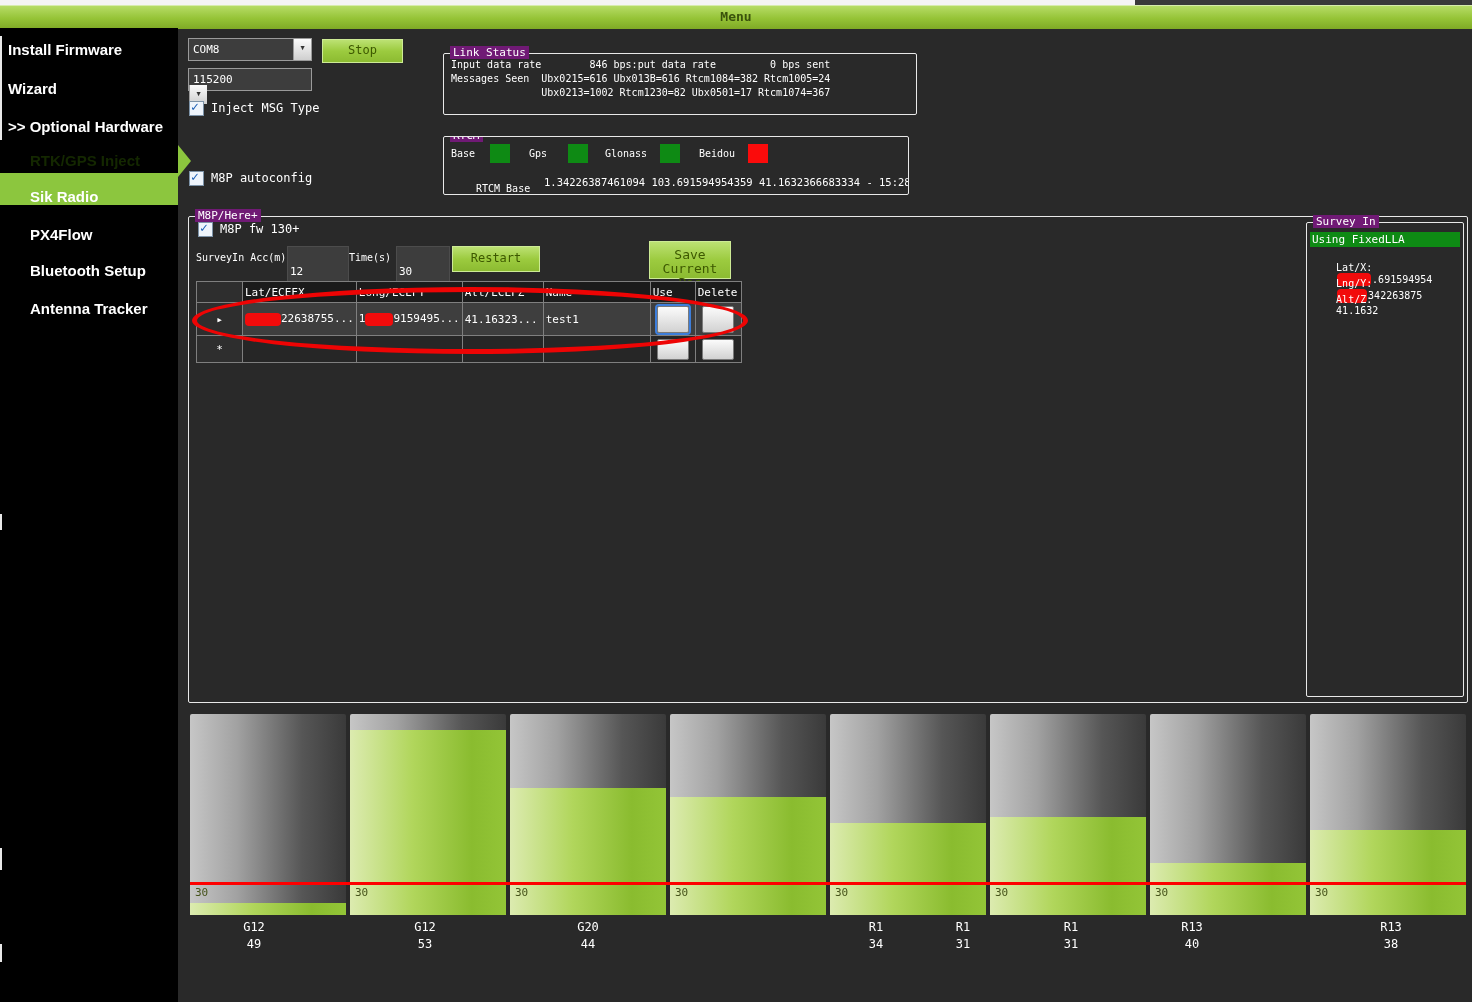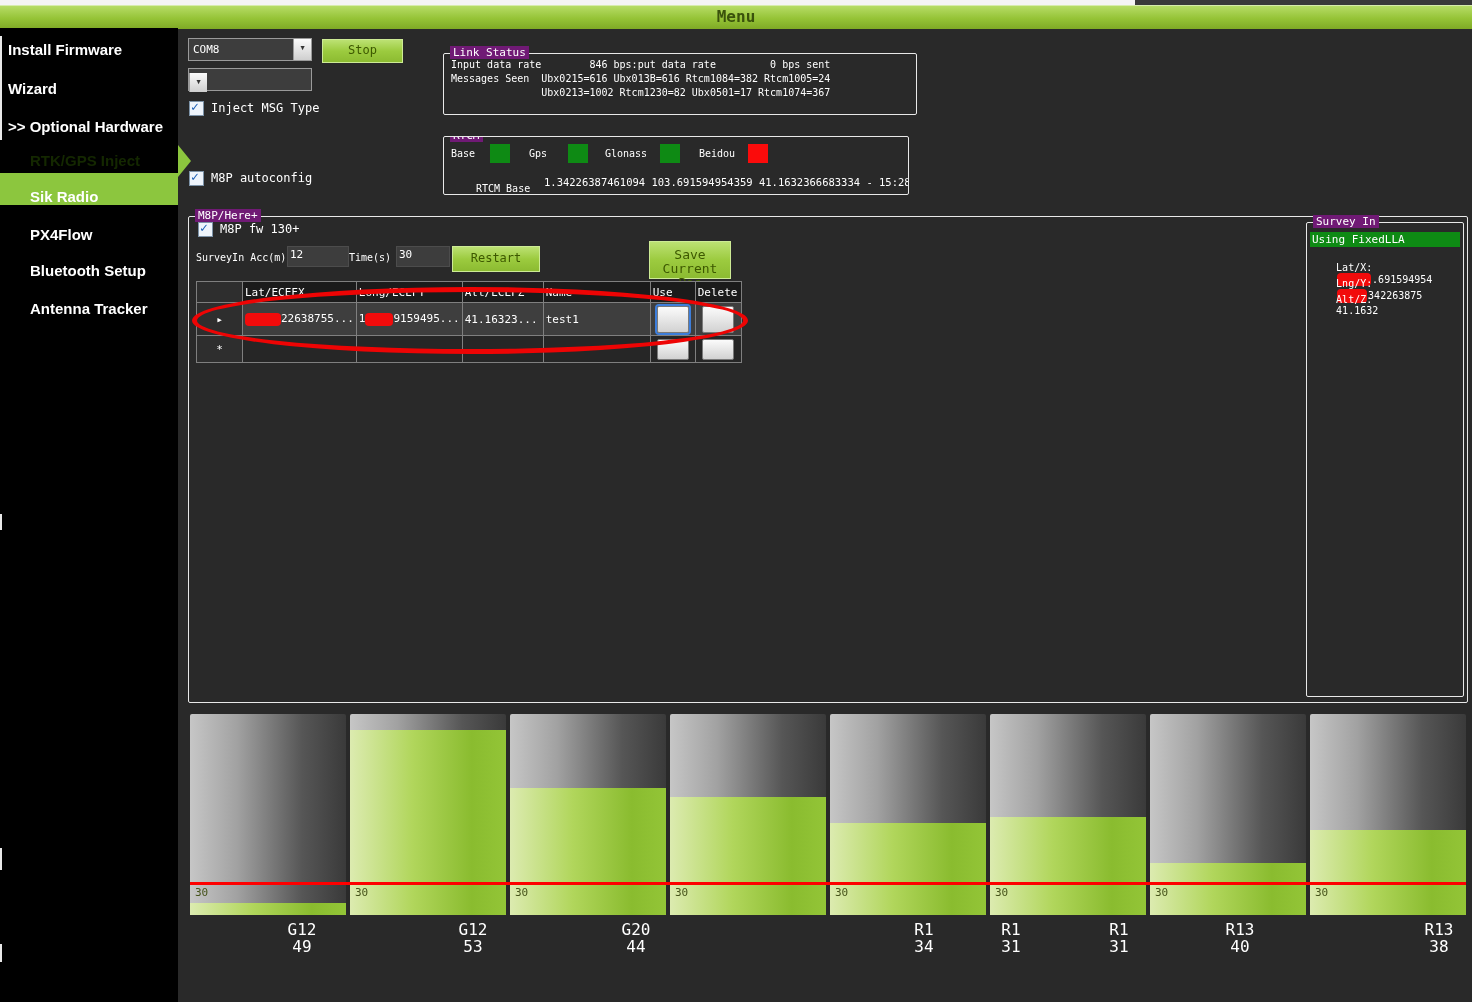--- a/index.html
+++ b/index.html
@@ -4,53 +4,53 @@
 <style>
   html,body{margin:0;padding:0;background:#111;}
   #screen{position:relative;width:1472px;height:1002px;background:#292929;overflow:hidden;
           font-family:"DejaVu Sans Mono",monospace;}
   
   #top-strip{position:absolute;left:0;top:0;width:1135px;height:5px;background:#f4f4f4;}
   #top-strip-dark{position:absolute;left:1135px;top:0;width:337px;height:5px;background:#3a3a3a;}
   #menu-bar{position:absolute;left:0;top:5px;width:1472px;height:23px;
             background:linear-gradient(180deg,#b6dc66 0%,#95c336 55%,#7fa926 100%);
             border-top:1px solid #d7ecad;}
-  #menu-bar span{display:block;text-align:center;line-height:22px;font-size:16px;color:#3a520c;font-weight:bold;}
+  #menu-bar span{display:block;text-align:center;line-height:22px;font-size:13px;color:#3a520c;font-weight:bold;}
   
   #sidebar{position:absolute;left:0;top:28px;width:178px;height:974px;background:#000;}
   .side-item{position:absolute;left:8px;color:#fff;font-family:"Liberation Sans",sans-serif;
              font-weight:bold;font-size:15px;white-space:nowrap;cursor:pointer;}
   .side-item.sub{left:30px;}
   .side-item.selected{color:#142800;}
   #selected-band{position:absolute;left:0;top:145px;width:178px;height:32px;background:#8cc63e;}
   #selected-arrow{position:absolute;left:178px;top:145px;width:0;height:0;
                   border-top:16px solid transparent;border-bottom:16px solid transparent;
                   border-left:13px solid #8cc63e;}
   .edge-sliver{position:absolute;left:0;width:2px;background:#e8e8e8;}
   
   .dropdown{position:absolute;width:122px;height:21px;background:#3d3d3d;border:1px solid #9a9a9a;display:flex;}
-  .dd-text{flex:1;color:#fff;font-size:11px;padding:4px 0 0 4px;overflow:hidden;}
+  .dd-text{flex:1;color:#fff;font-size:11px;padding:4px 0 12px 4px;overflow:hidden;}
   .dd-btn{width:17px;background:linear-gradient(180deg,#fbfbfb,#cfcfcf);border-left:1px solid #9a9a9a;
           color:#333;font-size:7px;text-align:center;line-height:19px;cursor:pointer;}
   
   .gbtn{position:absolute;background:linear-gradient(180deg,#bce173 0%,#9ccb3f 50%,#8cbb31 100%);
         border:1px solid #cdeb95;color:#3d5800;font-size:12px;text-align:center;cursor:pointer;}
   
   .check-row{position:absolute;display:flex;align-items:flex-start;}
   .checkbox{width:13px;height:13px;background:#eef4fb;border:1px solid #7d93a8;position:relative;cursor:pointer;flex:none;}
   .checkbox span{position:absolute;left:1px;top:-3px;color:#1d5fb4;font-size:13px;font-weight:bold;}
   .check-label{margin-left:7px;color:#fff;font-size:12px;white-space:nowrap;}
   
   .gbox{position:absolute;border:1px solid #e8e8e8;border-radius:2px;}
   .glabel{position:absolute;top:-8px;left:6px;background:#701a75;padding:0 3px;color:#fff;font-size:11px;}
   .gline{position:absolute;color:#fff;font-size:10px;white-space:pre;}
   .sq{position:absolute;width:20px;height:19px;}
   
   .dark-input{position:absolute;background:#3d3d3d;border:1px solid #4c4c4c;color:#fff;
-              font-size:11px;padding:1px 2px;overflow:hidden;}
+              font-size:11px;padding:18px 2px;overflow:hidden;}
   
   #pos-table{position:absolute;left:196px;top:281px;border:1px solid #bdbdbd;border-collapse:collapse;}
   #pos-table td{border:1px solid #7f7f7f;color:#fff;font-size:11px;font-family:"DejaVu Sans Mono",monospace;
                 padding:0 2px;white-space:nowrap;overflow:hidden;}
   #pos-table .hdr td{background:#1b1b1b;height:20px;}
   #pos-table .r1 td{background:#3e3e3e;height:32px;}
   #pos-table .r2 td{background:#262626;height:26px;}
   #pos-table .rowhdr{background:#2e2e2e !important;text-align:center;}
   .cellbtn{display:block;margin:2px auto;width:30px;height:25px;
            background:linear-gradient(180deg,#fbfbfb,#d2d2d2);border:1px solid #7a7a7a;border-radius:2px;cursor:pointer;}
@@ -65,21 +65,21 @@
   
   #snr-bars{position:absolute;left:190px;top:714px;width:1276px;height:201px;display:flex;gap:4px;}
   .snr-bar{flex:1;position:relative;
            background:linear-gradient(90deg,#c6c6c6 0%,#a2a2a2 30%,#565656 72%,#3a3a3a 100%);
            border-radius:2px 2px 0 0;overflow:hidden;}
   .snr-green{position:absolute;left:0;right:0;bottom:0;
              background:linear-gradient(90deg,#dcebb0 0%,#b1d65c 40%,#8abc2f 78%,#93c537 100%);}
   .snr-thresh{position:absolute;left:5px;bottom:16px;color:#46531b;font-size:11px;z-index:3;}
   #snr-redline{position:absolute;left:190px;top:882px;width:1276px;height:3px;background:#fe0000;z-index:5;}
   #snr-labels{position:absolute;left:0;top:0;width:1472px;height:1002px;pointer-events:none;}
-  .sat-id,.sat-snr{position:absolute;transform:translateX(-50%);color:#fff;font-size:16px;margin-left:48px;}
+  .sat-id,.sat-snr{position:absolute;transform:translateX(-50%);color:#fff;font-size:12px;}
 </style>
 </head>
 <body>
 
 <div id="screen">
 
   <div id="top-strip"></div>
   <div id="top-strip-dark"></div>
 
   <div id="menu-bar">

